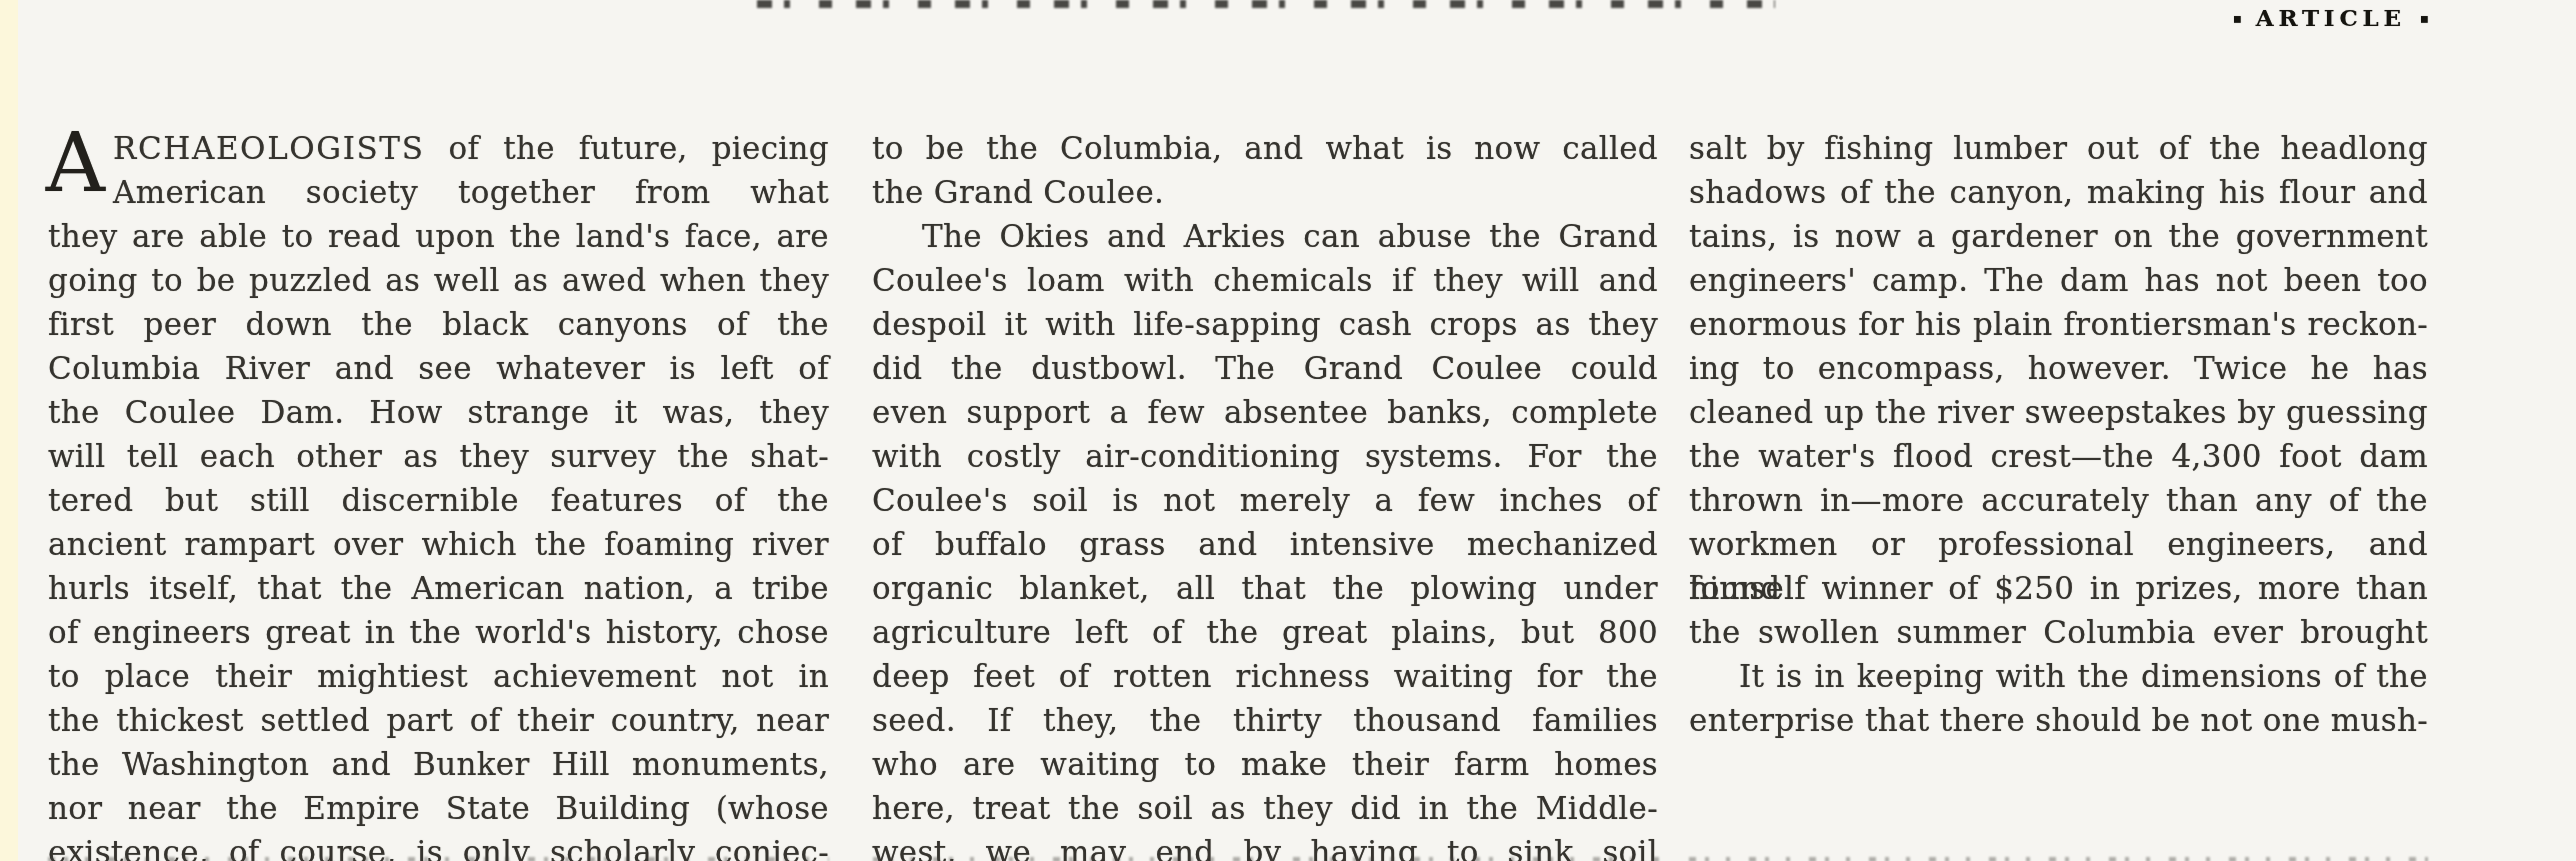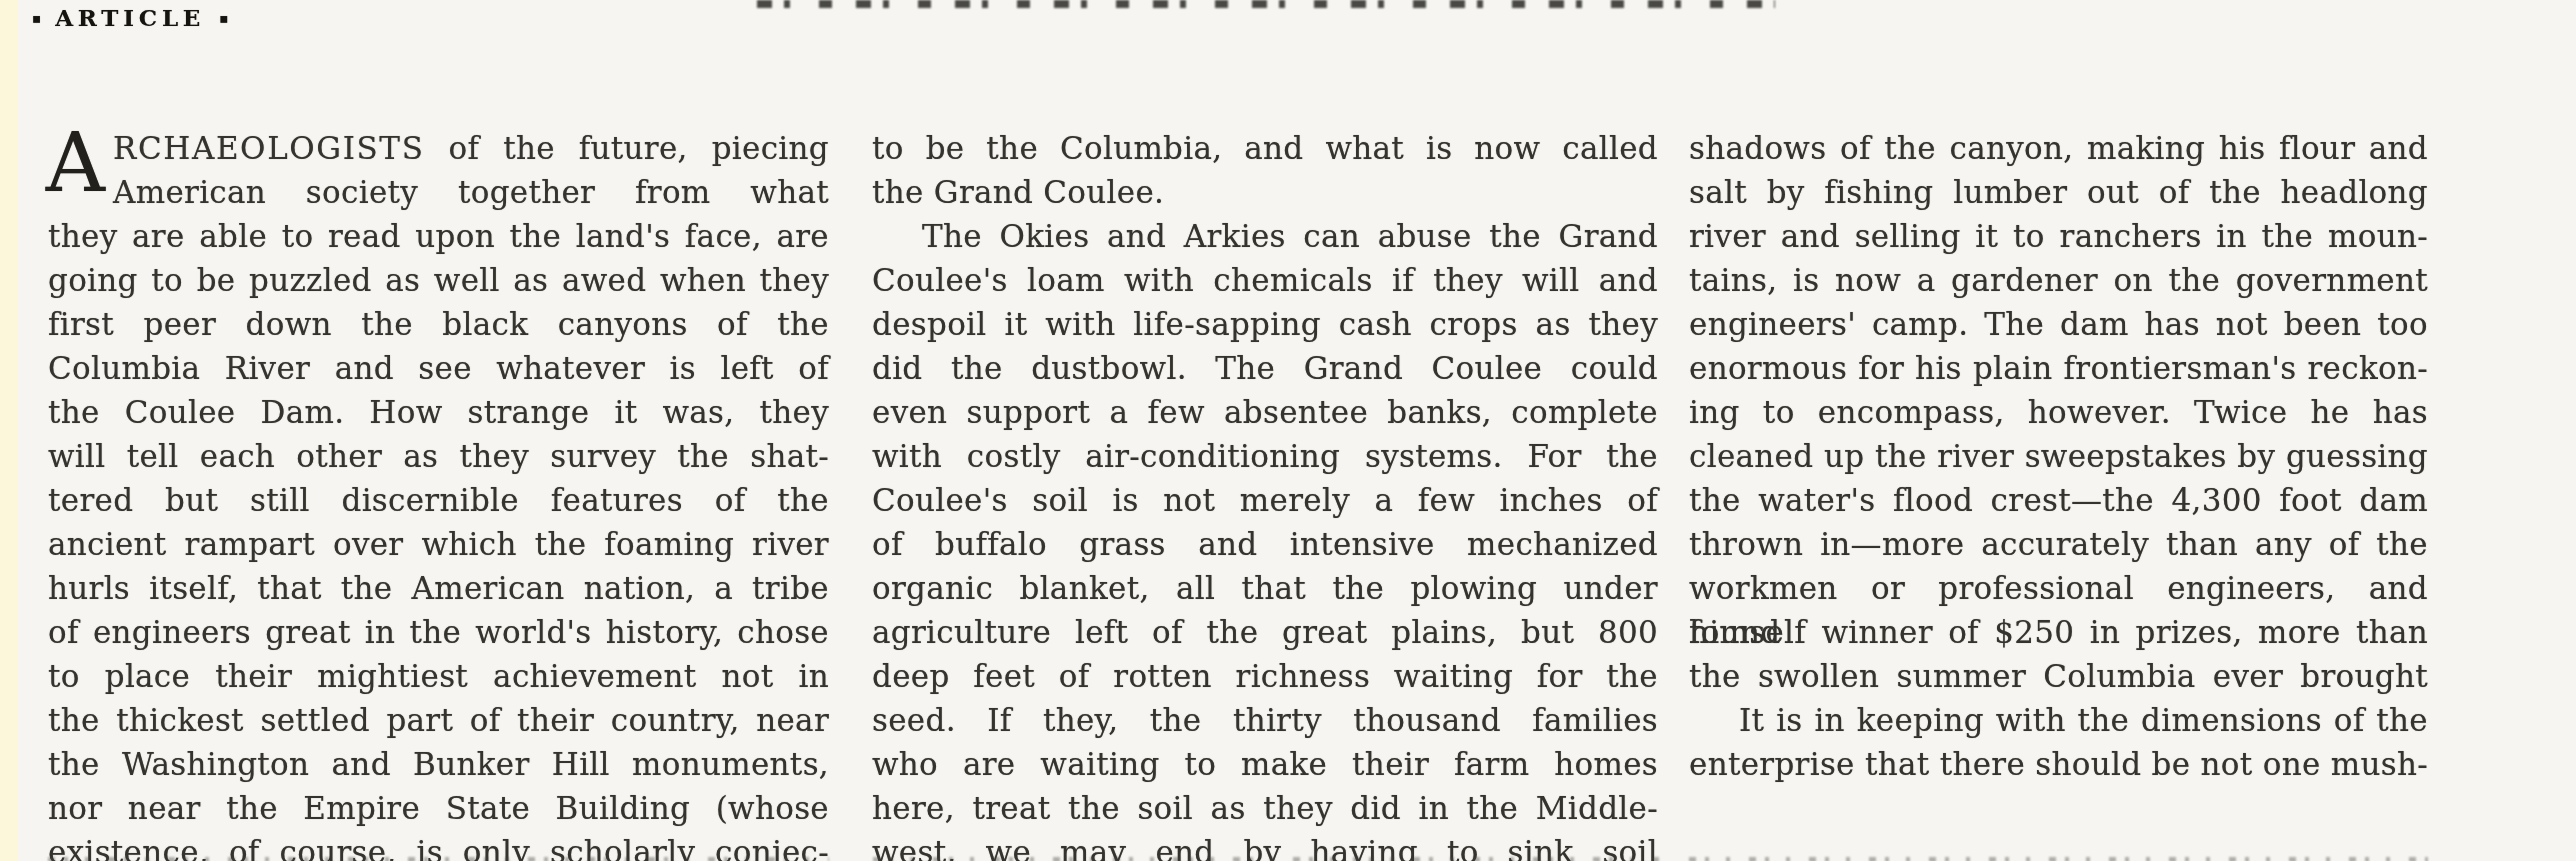--- a/index.html
+++ b/index.html
@@ -20,22 +20,22 @@
   .clip-top {
     position:absolute; left:757px; top:0; width:1018px; height:7.5px;
     opacity:.8; filter:blur(1px);
     background:repeating-linear-gradient(90deg,
       #1e1d19 0 15px, transparent 15px 27px,
       #1e1d19 27px 33px, transparent 33px 62px,
       #1e1d19 62px 75px, transparent 75px 99px);
   }
 
   .article-header {
-    position:absolute; left:32px; top:4.3px; width:2381px;
-    text-align:left; font-weight:bold; font-size:23px;
+    position:absolute; left:48px; top:4.3px; width:2381px;
+    text-align:right; font-weight:bold; font-size:23px;
     letter-spacing:4.8px; color:#15140f;
     text-shadow:0 0 0.8px rgba(25,24,18,.55);
     white-space:nowrap;
   }
   .article-header .blt { font-size:13.5px; vertical-align:3.8px; letter-spacing:0; }
   .article-header .blt.l { margin-right:14px; }
   .article-header .blt.r { margin-left:14px; }
 
   .cols {
     position:absolute; left:48px; top:126px; width:2381px;
@@ -130,23 +130,22 @@
           <div class="line">agriculture left of the great plains, but 800</div>
           <div class="line">deep feet of rotten richness waiting for the</div>
           <div class="line">seed. If they, the thirty thousand families</div>
           <div class="line">who are waiting to make their farm homes</div>
           <div class="line">here, treat the soil as they did in the Middle-</div>
           <div class="line">west, we may end by having to sink soil</div>
         </div>
       </div>
     <div class="col c3">
         <div class="para">
+          <div class="line">salt by fishing lumber out of the headlong</div>
           <div class="line">shadows of the canyon, making his flour and</div>
-          <div class="line">salt by fishing lumber out of the headlong</div>
-          <div class="line">river and selling it to ranchers in the moun-</div>
           <div class="line">tains, is now a gardener on the government</div>
           <div class="line">engineers' camp. The dam has not been too</div>
           <div class="line">enormous for his plain frontiersman's reckon-</div>
           <div class="line">ing to encompass, however. Twice he has</div>
           <div class="line">cleaned up the river sweepstakes by guessing</div>
           <div class="line">the water's flood crest—the 4,300 foot dam</div>
           <div class="line">thrown in—more accurately than any of the</div>
           <div class="line">workmen or professional engineers, and found</div>
           <div class="line">himself winner of $250 in prizes, more than</div>
           <div class="line">the swollen summer Columbia ever brought</div>

